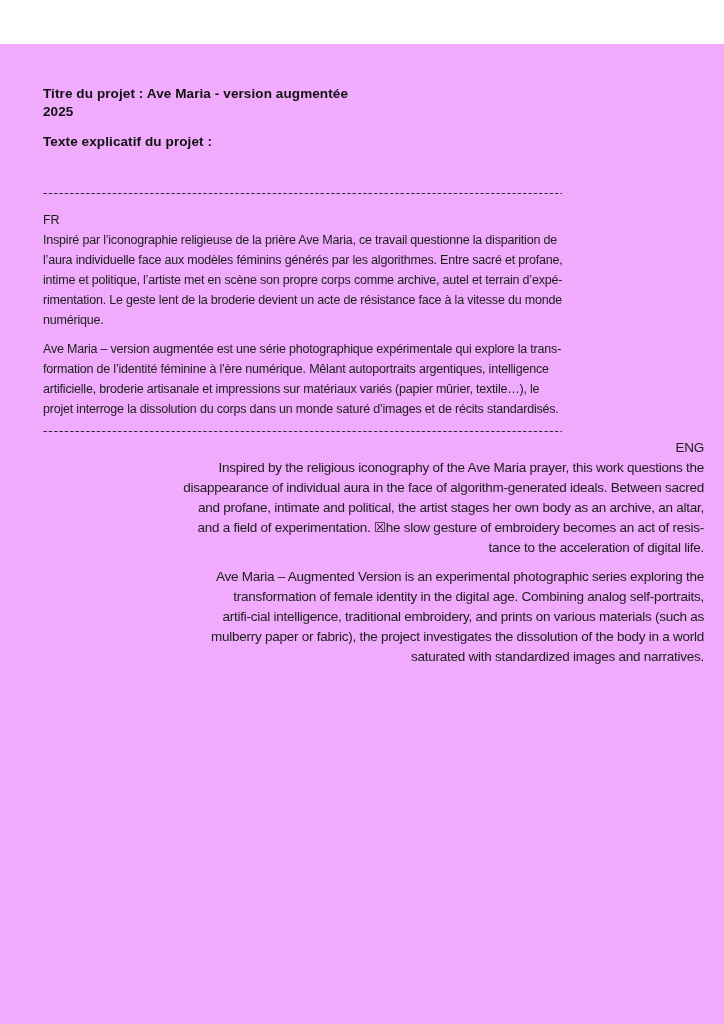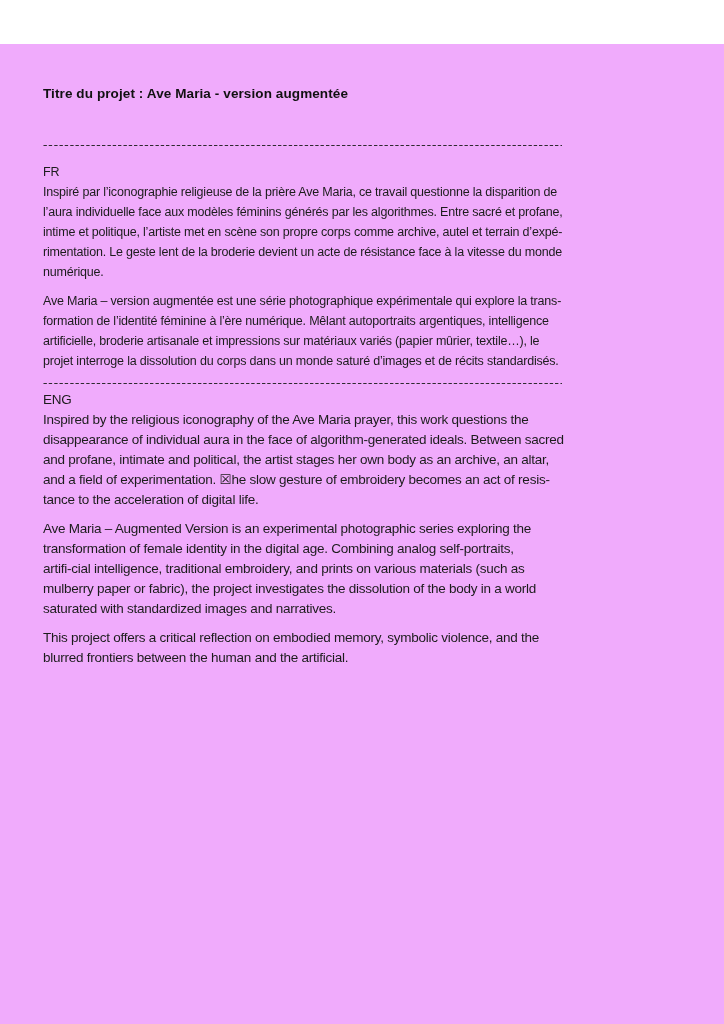--- a/index.html
+++ b/index.html
@@ -55,34 +55,37 @@
   }
   .fr-text {
     font-size: 12.5px;
     line-height: 20px;
     letter-spacing: -0.2px;
   }
   .eng-text {
     font-size: 13.5px;
     line-height: 20px;
     letter-spacing: -0.25px;
+    text-align: right;
   }
   .lang-label { margin-top: 10px; }
   .lang-label.eng-text { margin-top: 0; }
   .para { margin: 0; }
   .para + .para { margin-top: 9px; }
 </style>
 </head>
 <body>
 
 <div class="page">
 
   <div class="hdr title-line">Titre du projet : Ave Maria - version augmentée</div>
 
+  <div class="hdr year-line">2025</div>
 
+  <div class="hdr subtitle">Texte explicatif du projet :</div>
 
   <div class="separator sep-top">------------------------------------------------------------------------------------------------------------------------------------------------------</div>
 
   <div class="section">
     <div class="body-text fr-text lang-label">FR</div>
     <div class="body-text fr-text para">Inspiré par l’iconographie religieuse de la prière Ave Maria, ce travail questionne la disparition de
 l’aura individuelle face aux modèles féminins générés par les algorithmes. Entre sacré et profane,
 intime et politique, l’artiste met en scène son propre corps comme archive, autel et terrain d’expé-
 rimentation. Le geste lent de la broderie devient un acte de résistance face à la vitesse du monde
 numérique.</div>
@@ -99,17 +102,15 @@
     <div class="body-text eng-text para">Inspired by the religious iconography of the Ave Maria prayer, this work questions the
 disappearance of individual aura in the face of algorithm-generated ideals. Between sacred
 and profane, intimate and political, the artist stages her own body as an archive, an altar,
 and a field of experimentation. ☒he slow gesture of embroidery becomes an act of resis-
 tance to the acceleration of digital life.</div>
     <div class="body-text eng-text para">Ave Maria – Augmented Version is an experimental photographic series exploring the
 transformation of female identity in the digital age. Combining analog self-portraits,
 artifi-cial intelligence, traditional embroidery, and prints on various materials (such as
 mulberry paper or fabric), the project investigates the dissolution of the body in a world
 saturated with standardized images and narratives.</div>
-    <div class="body-text eng-text para">This project offers a critical reflection on embodied memory, symbolic violence, and the
-blurred frontiers between the human and the artificial.</div>
   </div>
 
 </div>
 
 </body></html>

